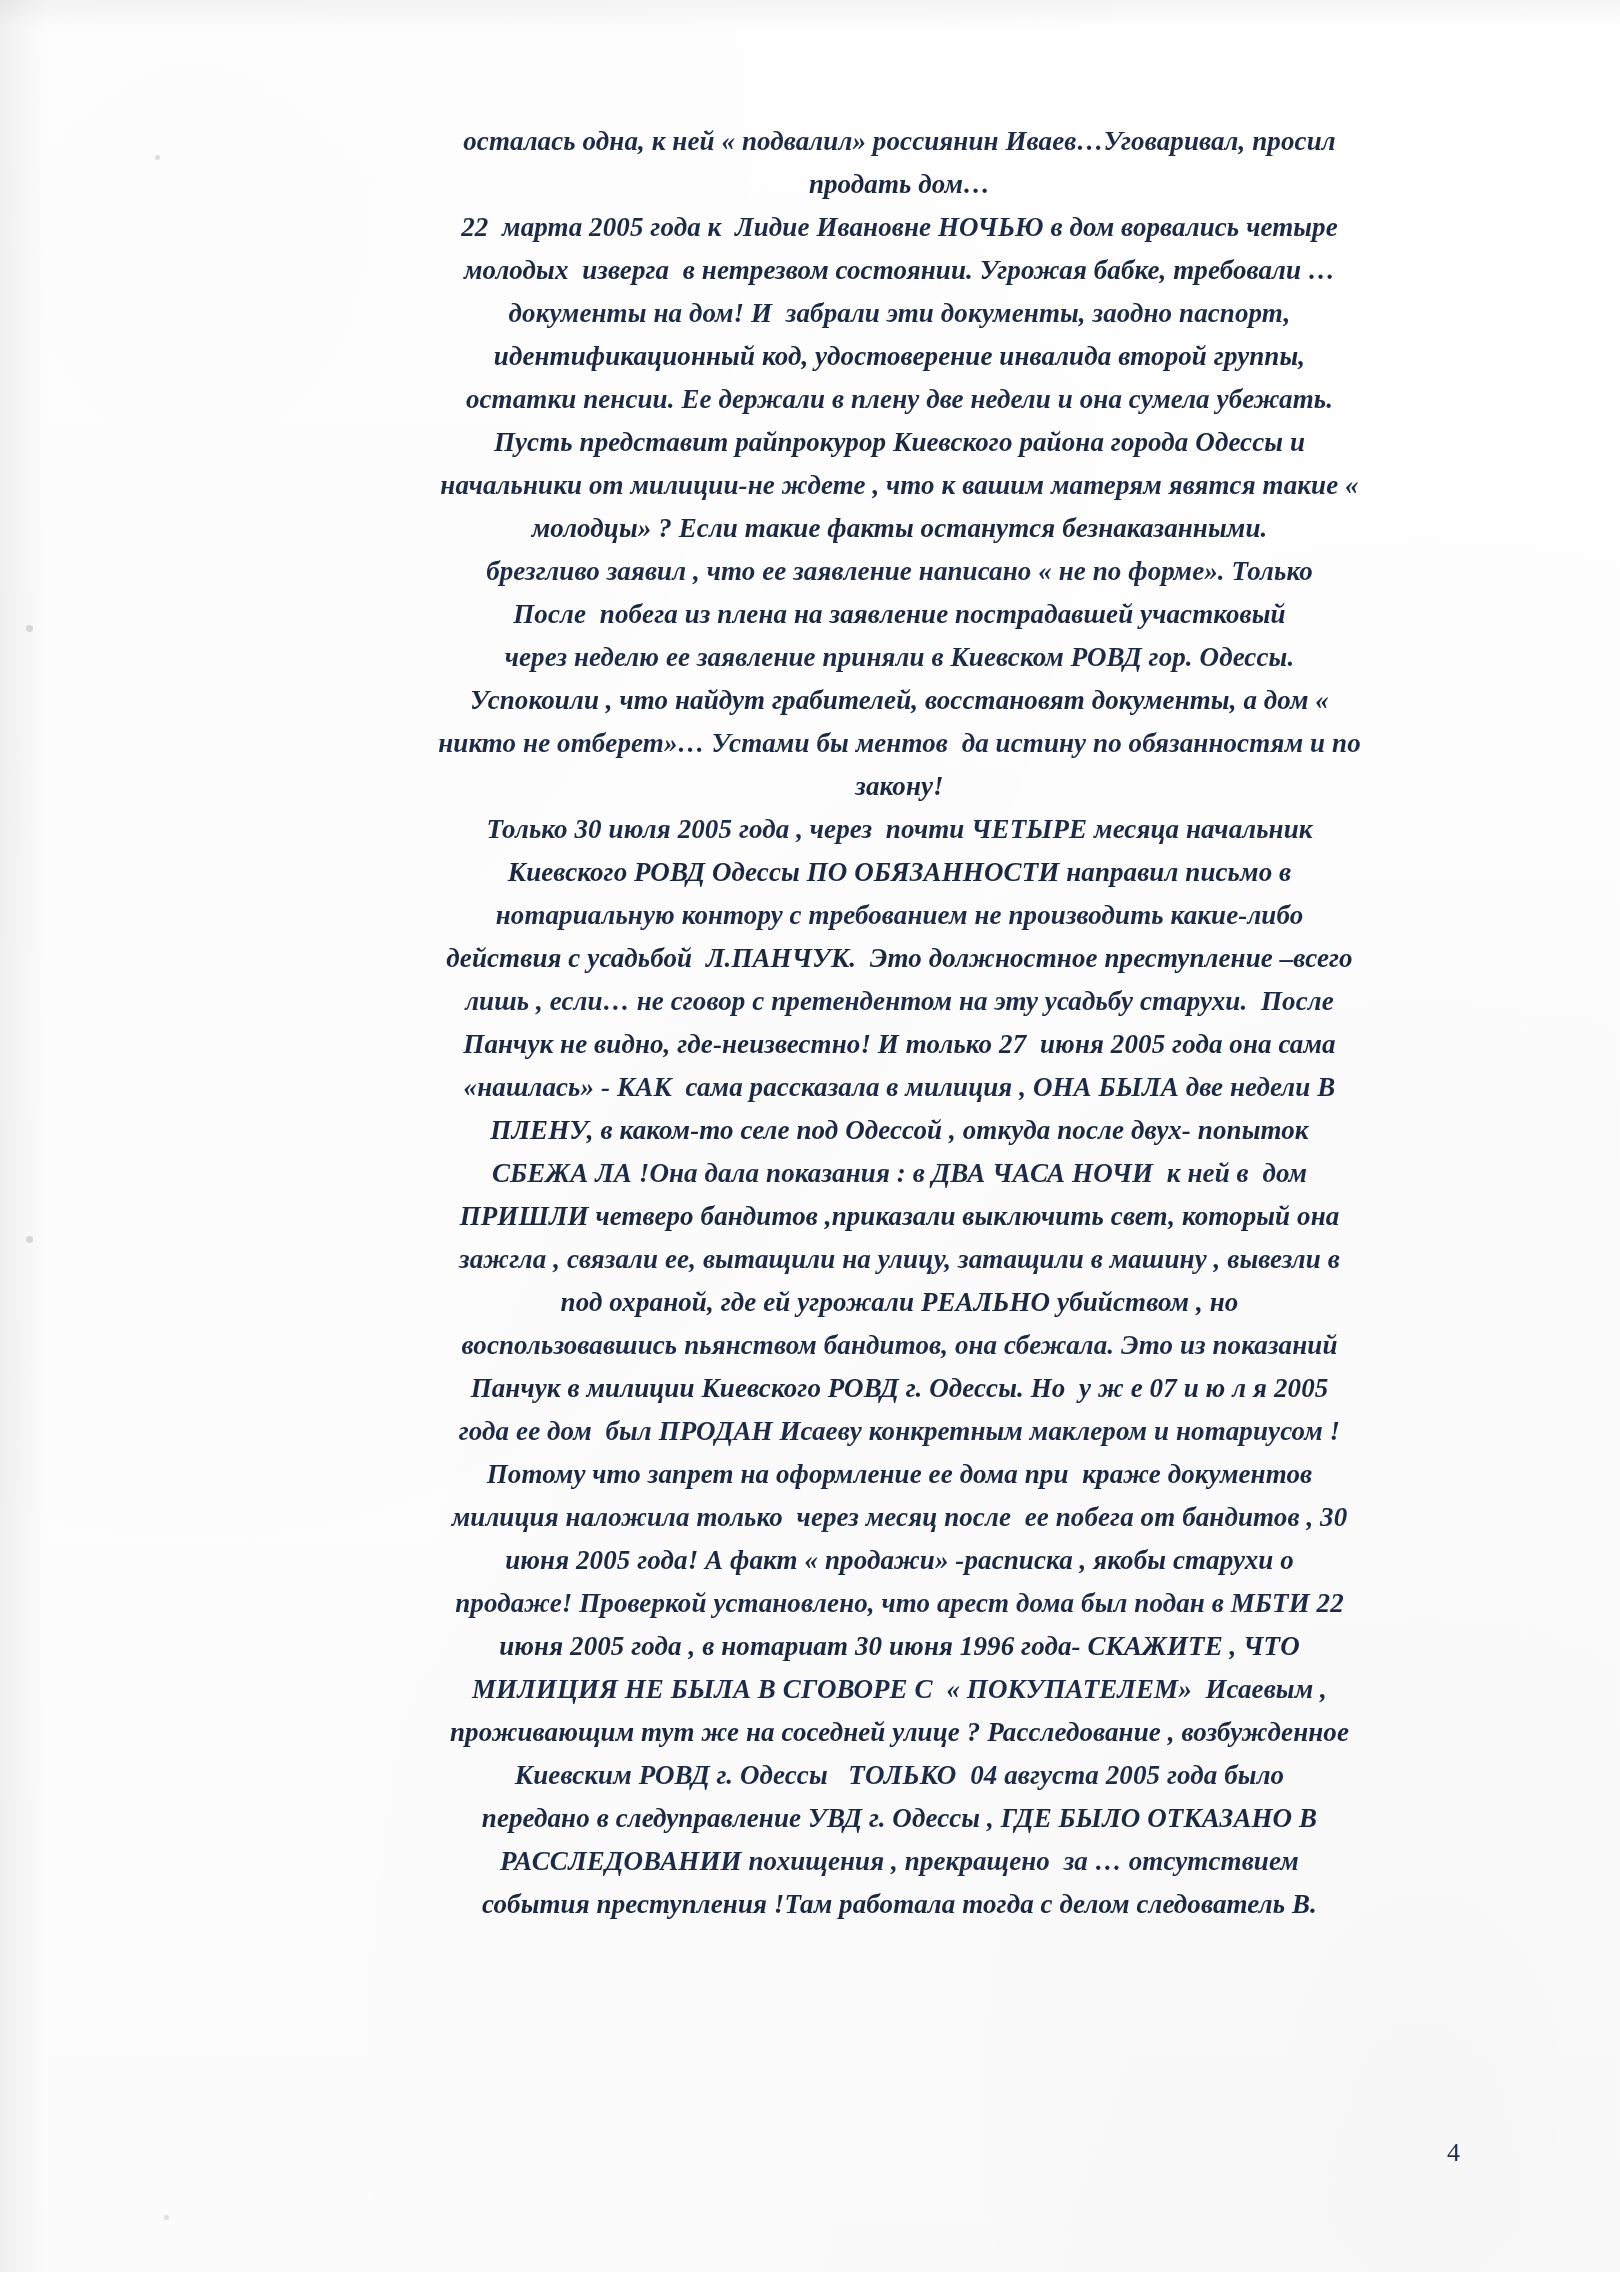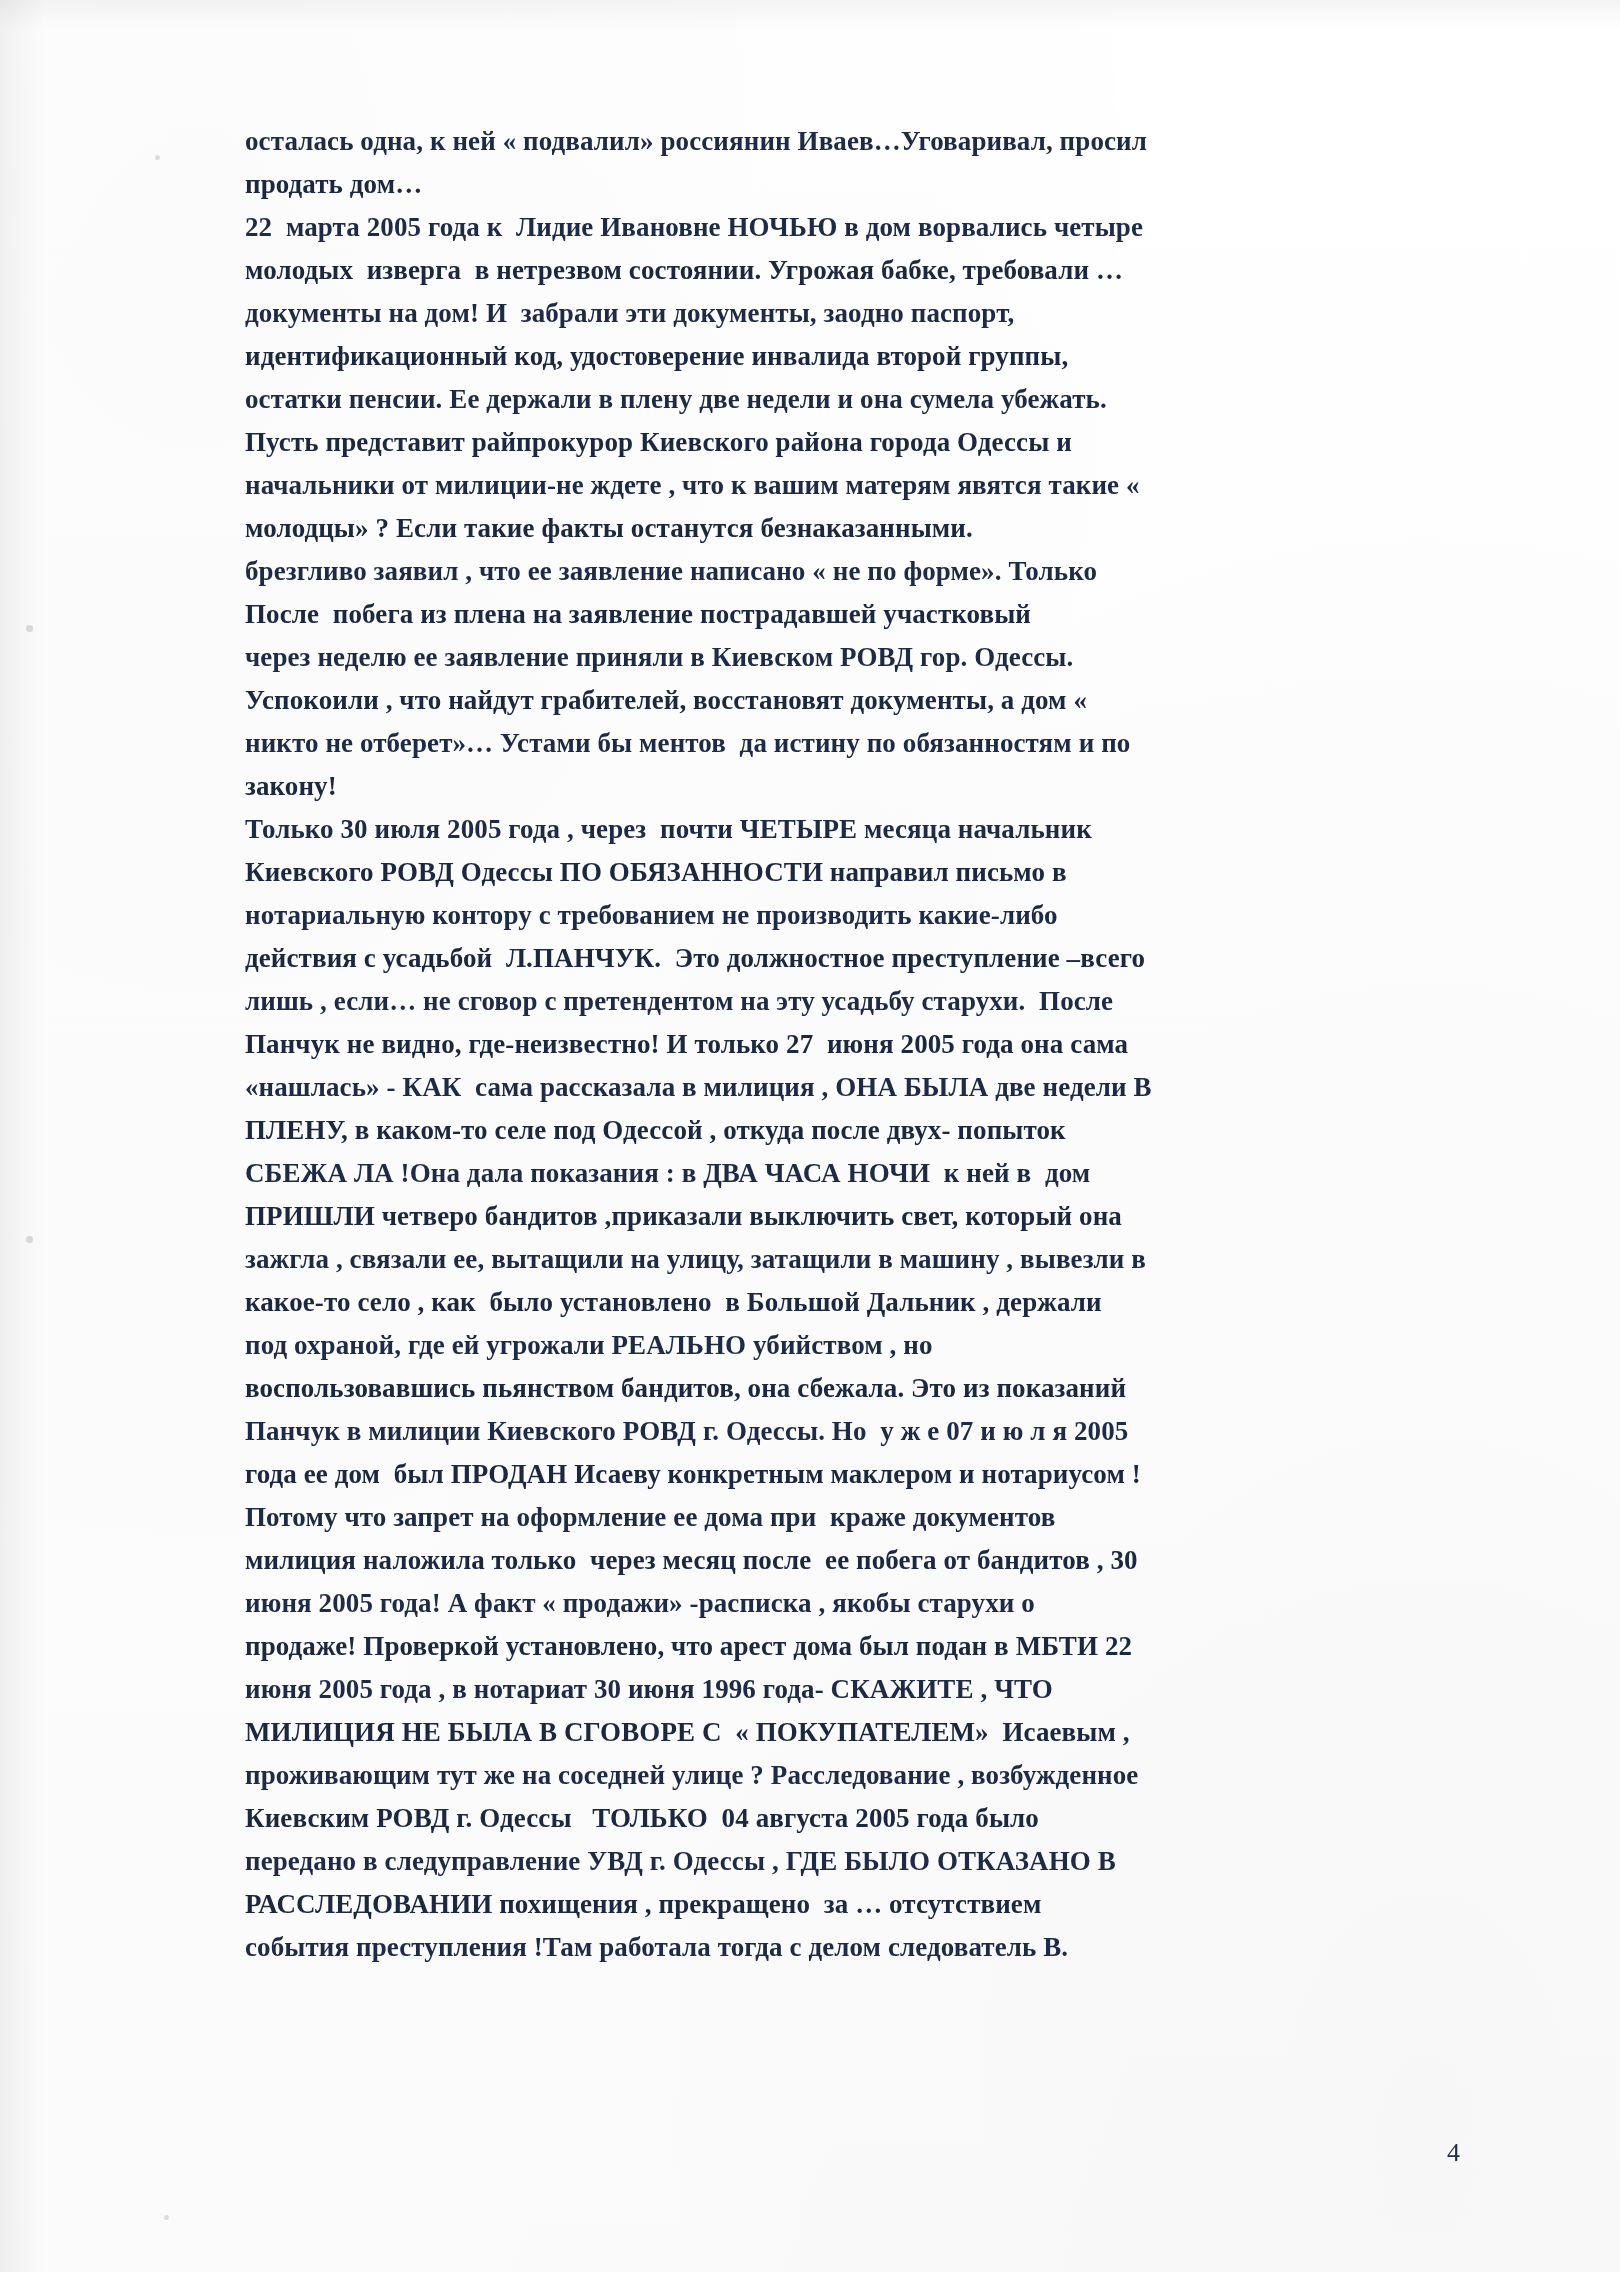--- a/index.html
+++ b/index.html
@@ -44,21 +44,22 @@
     position: absolute;
     left: 245px;
     top: 120px;
     width: 1309px;
     font-family: "Liberation Serif", "DejaVu Serif", serif;
     font-size: 27px;
     line-height: 43px;
     color: #1d2a44;
     font-weight: 700;
     letter-spacing: 0.1px;
-    text-align: left;
+    text-align: center;
+    font-style: italic;
     -webkit-font-smoothing: antialiased;
   }
   .text-body p {
     margin: 0;
   }
   .line {
     white-space: pre-wrap;
     display: block;
   }
   
@@ -131,21 +132,20 @@
         <span class="line">Киевского РОВД Одессы ПО ОБЯЗАННОСТИ направил письмо в</span>
         <span class="line">нотариальную контору с требованием не производить какие-либо</span>
         <span class="line">действия с усадьбой  Л.ПАНЧУК.  Это должностное преступление –всего</span>
         <span class="line">лишь , если… не сговор с претендентом на эту усадьбу старухи.  После</span>
         <span class="line">Панчук не видно, где-неизвестно! И только 27  июня 2005 года она сама</span>
         <span class="line">«нашлась» - КАК  сама рассказала в милиция , ОНА БЫЛА две недели В</span>
         <span class="line">ПЛЕНУ, в каком-то селе под Одессой , откуда после двух- попыток</span>
         <span class="line">СБЕЖА ЛА !Она дала показания : в ДВА ЧАСА НОЧИ  к ней в  дом</span>
         <span class="line">ПРИШЛИ четверо бандитов ,приказали выключить свет, который она</span>
         <span class="line">зажгла , связали ее, вытащили на улицу, затащили в машину , вывезли в</span>
-        <span class="line">какое-то село , как  было установлено  в Большой Дальник , держали</span>
         <span class="line">под охраной, где ей угрожали РЕАЛЬНО убийством , но</span>
         <span class="line">воспользовавшись пьянством бандитов, она сбежала. Это из показаний</span>
         <span class="line">Панчук в милиции Киевского РОВД г. Одессы. Но  у ж е 07 и ю л я 2005</span>
         <span class="line">года ее дом  был ПРОДАН Исаеву конкретным маклером и нотариусом !</span>
         <span class="line">Потому что запрет на оформление ее дома при  краже документов</span>
         <span class="line">милиция наложила только  через месяц после  ее побега от бандитов , 30</span>
         <span class="line">июня 2005 года! А факт « продажи» -расписка , якобы старухи о</span>
         <span class="line">продаже! Проверкой установлено, что арест дома был подан в МБТИ 22</span>
         <span class="line">июня 2005 года , в нотариат 30 июня 1996 года- СКАЖИТЕ , ЧТО</span>
         <span class="line">МИЛИЦИЯ НЕ БЫЛА В СГОВОРЕ С  « ПОКУПАТЕЛЕМ»  Исаевым ,</span>

